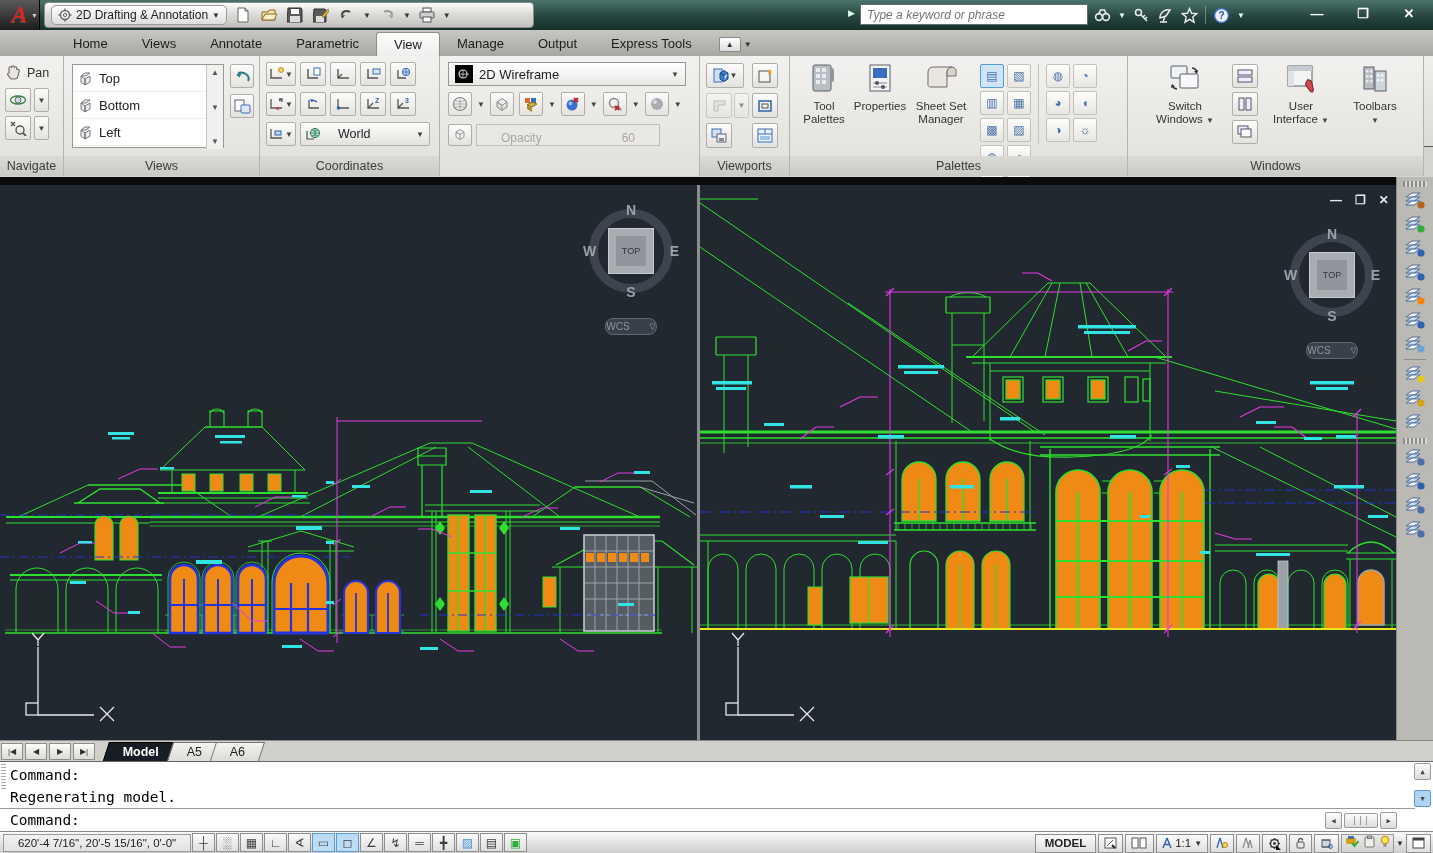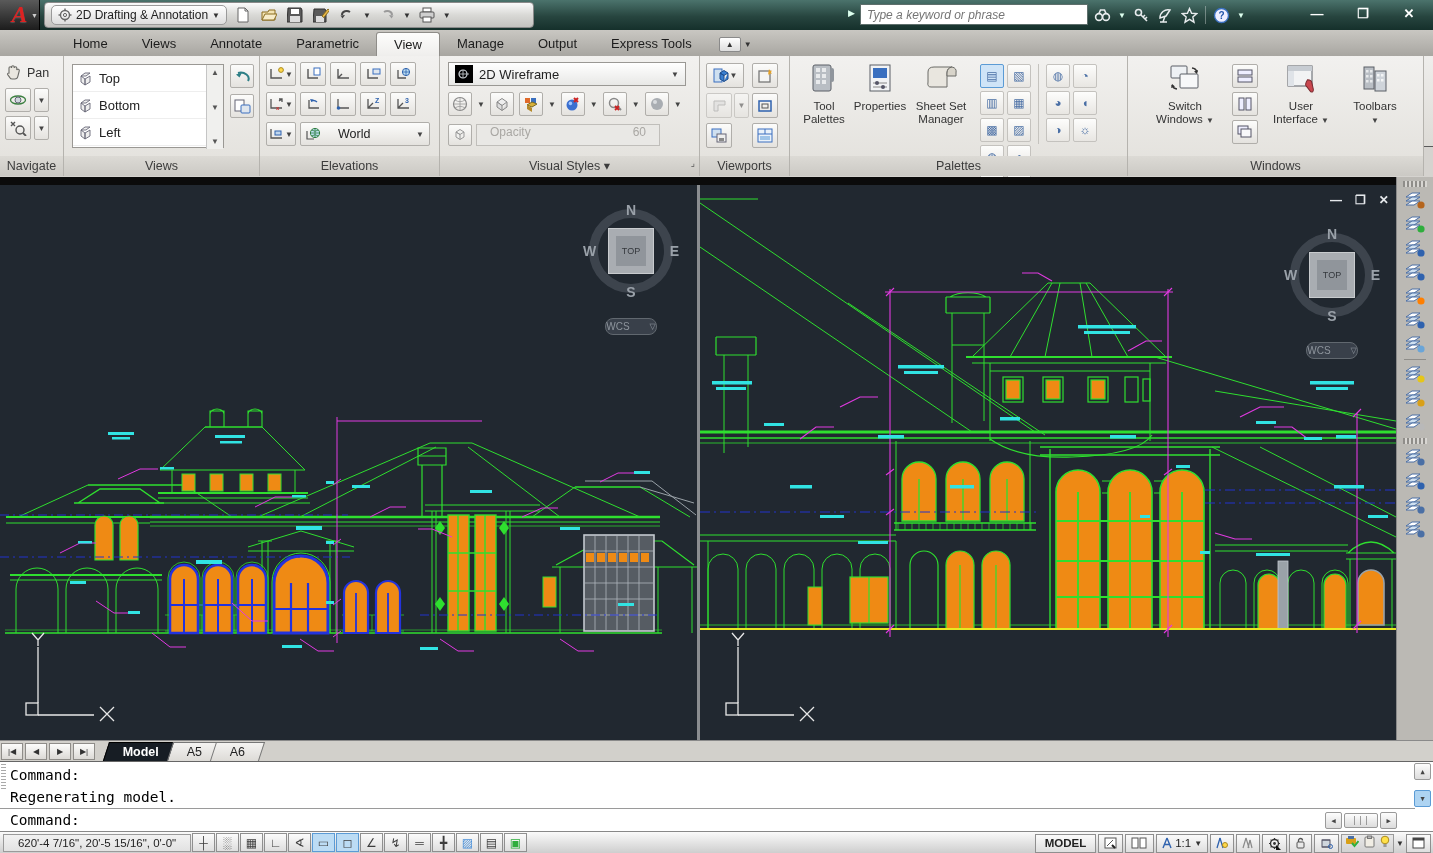--- a/index.html
+++ b/index.html
@@ -69,21 +69,21 @@
   
   #p-coord { width:180px; }
   .cgrid { position:absolute; display:flex; gap:4px; }
   
   #p-vis { width:260px; }
   #vs-dd { position:absolute; left:8px; top:6px; width:238px; height:24px; border:1px solid #9a9894; background:linear-gradient(#fff,#e8e8e6);
     display:flex; align-items:center; gap:6px; font-size:13px; color:#222; padding:0 6px; }
   #vs-ddicon { width:18px; height:18px; background:#000; display:flex; align-items:center; justify-content:center; }
   #vs-row { position:absolute; left:8px; top:36px; display:flex; gap:5px; align-items:center; }
   #opacity { position:absolute; left:36px; top:68px; width:184px; height:22px; border:1px solid #c0beba; background:#e9e8e5;
-    color:#a9a7a3; font-size:12px; display:flex; align-items:flex-start; padding:0 13px; justify-content:space-between; }
+    color:#a9a7a3; font-size:12px; display:flex; align-items:flex-end; padding:0 24px; justify-content:space-between; }
   
   #p-vp { width:90px; }
   
   #p-pal { width:338px; }
   .bigtool { position:absolute; top:6px; width:64px; text-align:center; }
   .bigtool svg { width:34px; height:34px; }
   .palgrid { position:absolute; display:grid; grid-template-columns:24px 24px; grid-auto-rows:24px; gap:3px; }
   .pal-ic { width:24px; height:24px; border:1px solid #c4c2be; border-radius:2px; background:linear-gradient(#fdfdfc,#e8e6e2);
     font-size:12px; color:#4a6fa5; text-align:center; line-height:22px; }
   .pal-ic.sel { border:1px solid #5b9bd5; background:#cfe4f7; }
@@ -442,21 +442,21 @@
             <svg width="15" height="14" viewBox="0 0 15 14">
                 <path d="M1 4 v8 h7" fill="none" stroke="#555" stroke-width="1.2"></path>
                 <circle cx="9" cy="6" r="4.6" fill="#bfe0f2" stroke="#2f7f3f"></circle>
                 <path d="M4.4 6 h9.2 M9 1.4 v9.2 M5.5 3 a6 6 0 0 0 7 0 M5.5 9 a6 6 0 0 1 7 0" stroke="#2f7f3f" stroke-width="0.8" fill="none"></path>
               </svg>
             <span style="font-size:12.5px;color:#222">World</span>
             <span class="small-dd" style="margin-left:auto">▼</span>
           </div>
         </div>
       </div>
-      <div class="plabel">Elevations</div>
+      <div class="plabel">Coordinates</div>
     </div>
 
     <div class="panel" id="p-vis">
       <div class="pbody">
         <div id="vs-dd">
           <div id="vs-ddicon">
               <svg width="12" height="12" viewBox="0 0 12 12">
                 <circle cx="5" cy="6" r="4" fill="none" stroke="#cfd4d9" stroke-width="1.2"></circle>
                 <path d="M5 2 v8 M1 6 h10" stroke="#cfd4d9" stroke-width="0.8"></path>
               </svg>
@@ -514,21 +514,20 @@
         <div class="rbtn" style="position:absolute;left:8px;top:68px;width:24px;height:22px">
             <svg width="15" height="14" viewBox="0 0 15 14">
               <path d="M3 4 l4-2.5 4 2.5 -4 2.5 z M3 4 v5 l4 2.5 v-5 z M11 4 v5 l-4 2.5" fill="#f0f0ee" stroke="#999"></path>
             </svg>
           </div>
         <div id="opacity">
           <span>Opacity</span>
           <span>60</span>
         </div>
       </div>
-      <div class="plabel"><span>Visual Styles</span> ▾<span class="exp">⌟</span></div>
     </div>
 
     <div class="panel" id="p-vp">
       <div class="pbody">
         <div class="rbtn" style="position:absolute;left:6px;top:7px;width:38px;height:25px">
             <svg width="17" height="16" viewBox="0 0 17 16">
               <rect x="1" y="1" width="8" height="13" fill="#cfe0f0" stroke="#3a6fbf"></rect>
               <path d="M7 5 l4-2.5 4 2.5 -4 2.5 z M7 5 v6 l4 2.5 v-6 z M15 5 v6 l-4 2.5" fill="#3a7fd0" stroke="#1f4f8f"></path>
             </svg>
             <span class="small-dd">▼</span>

